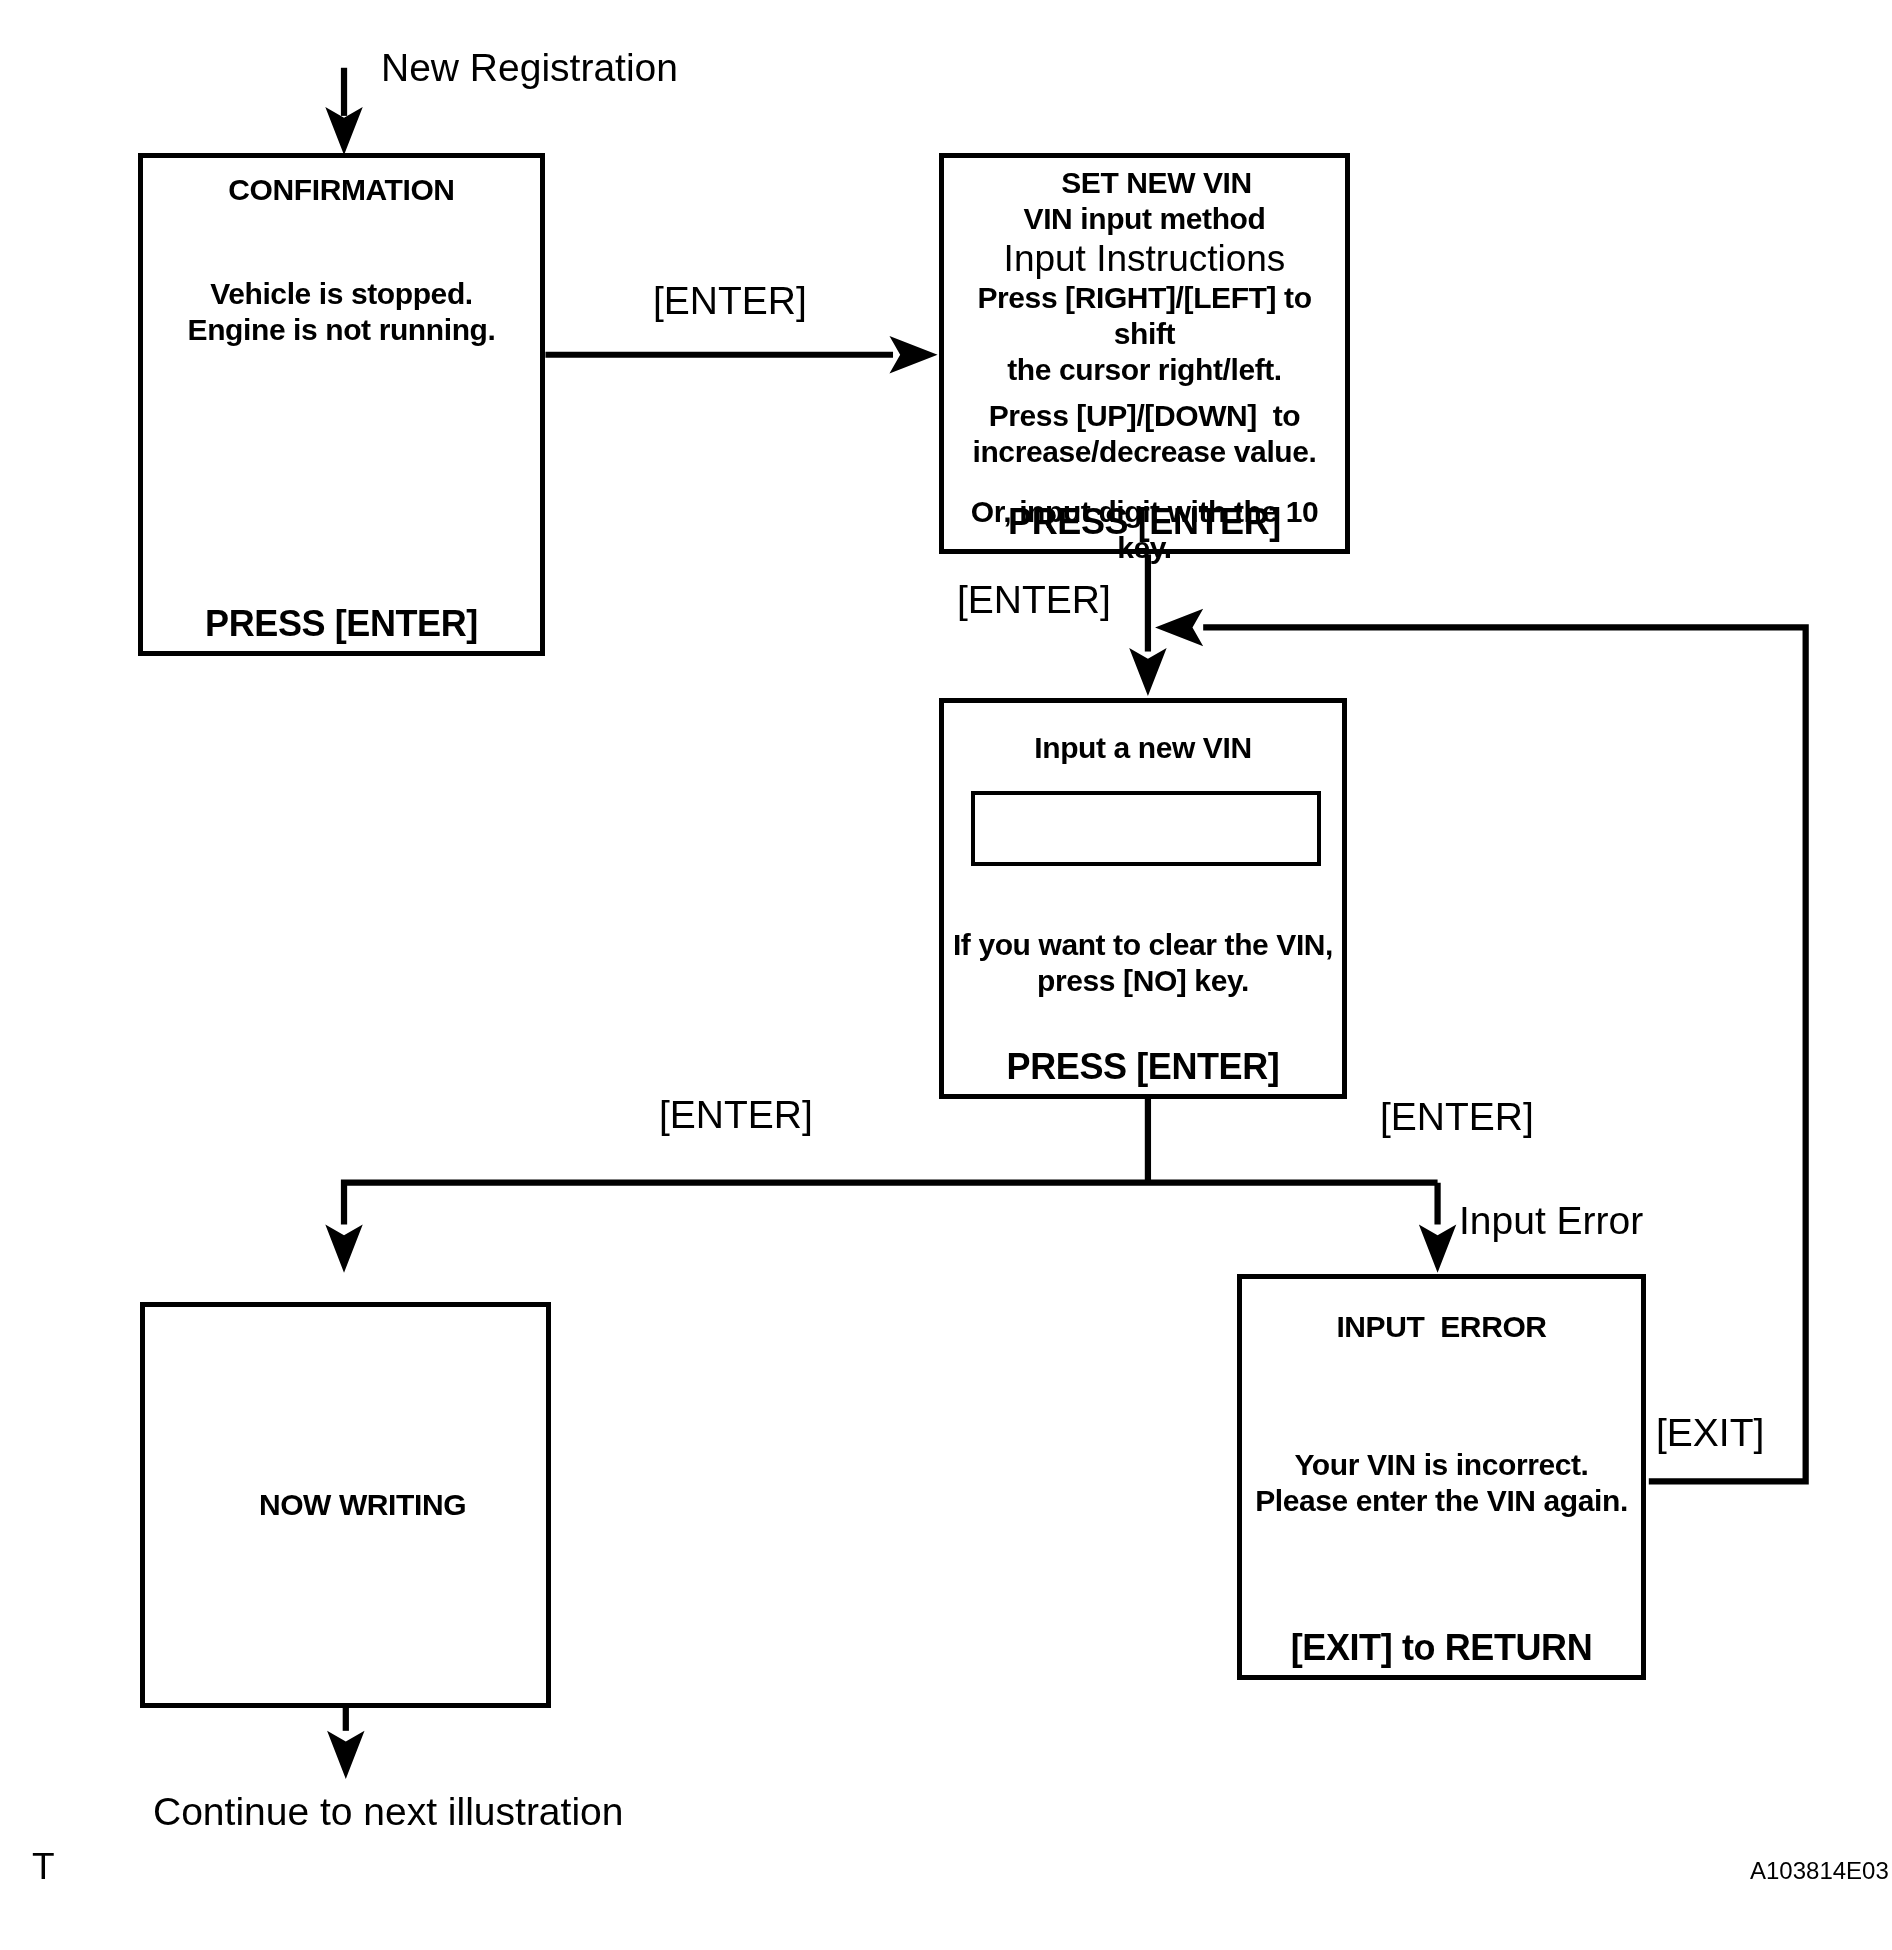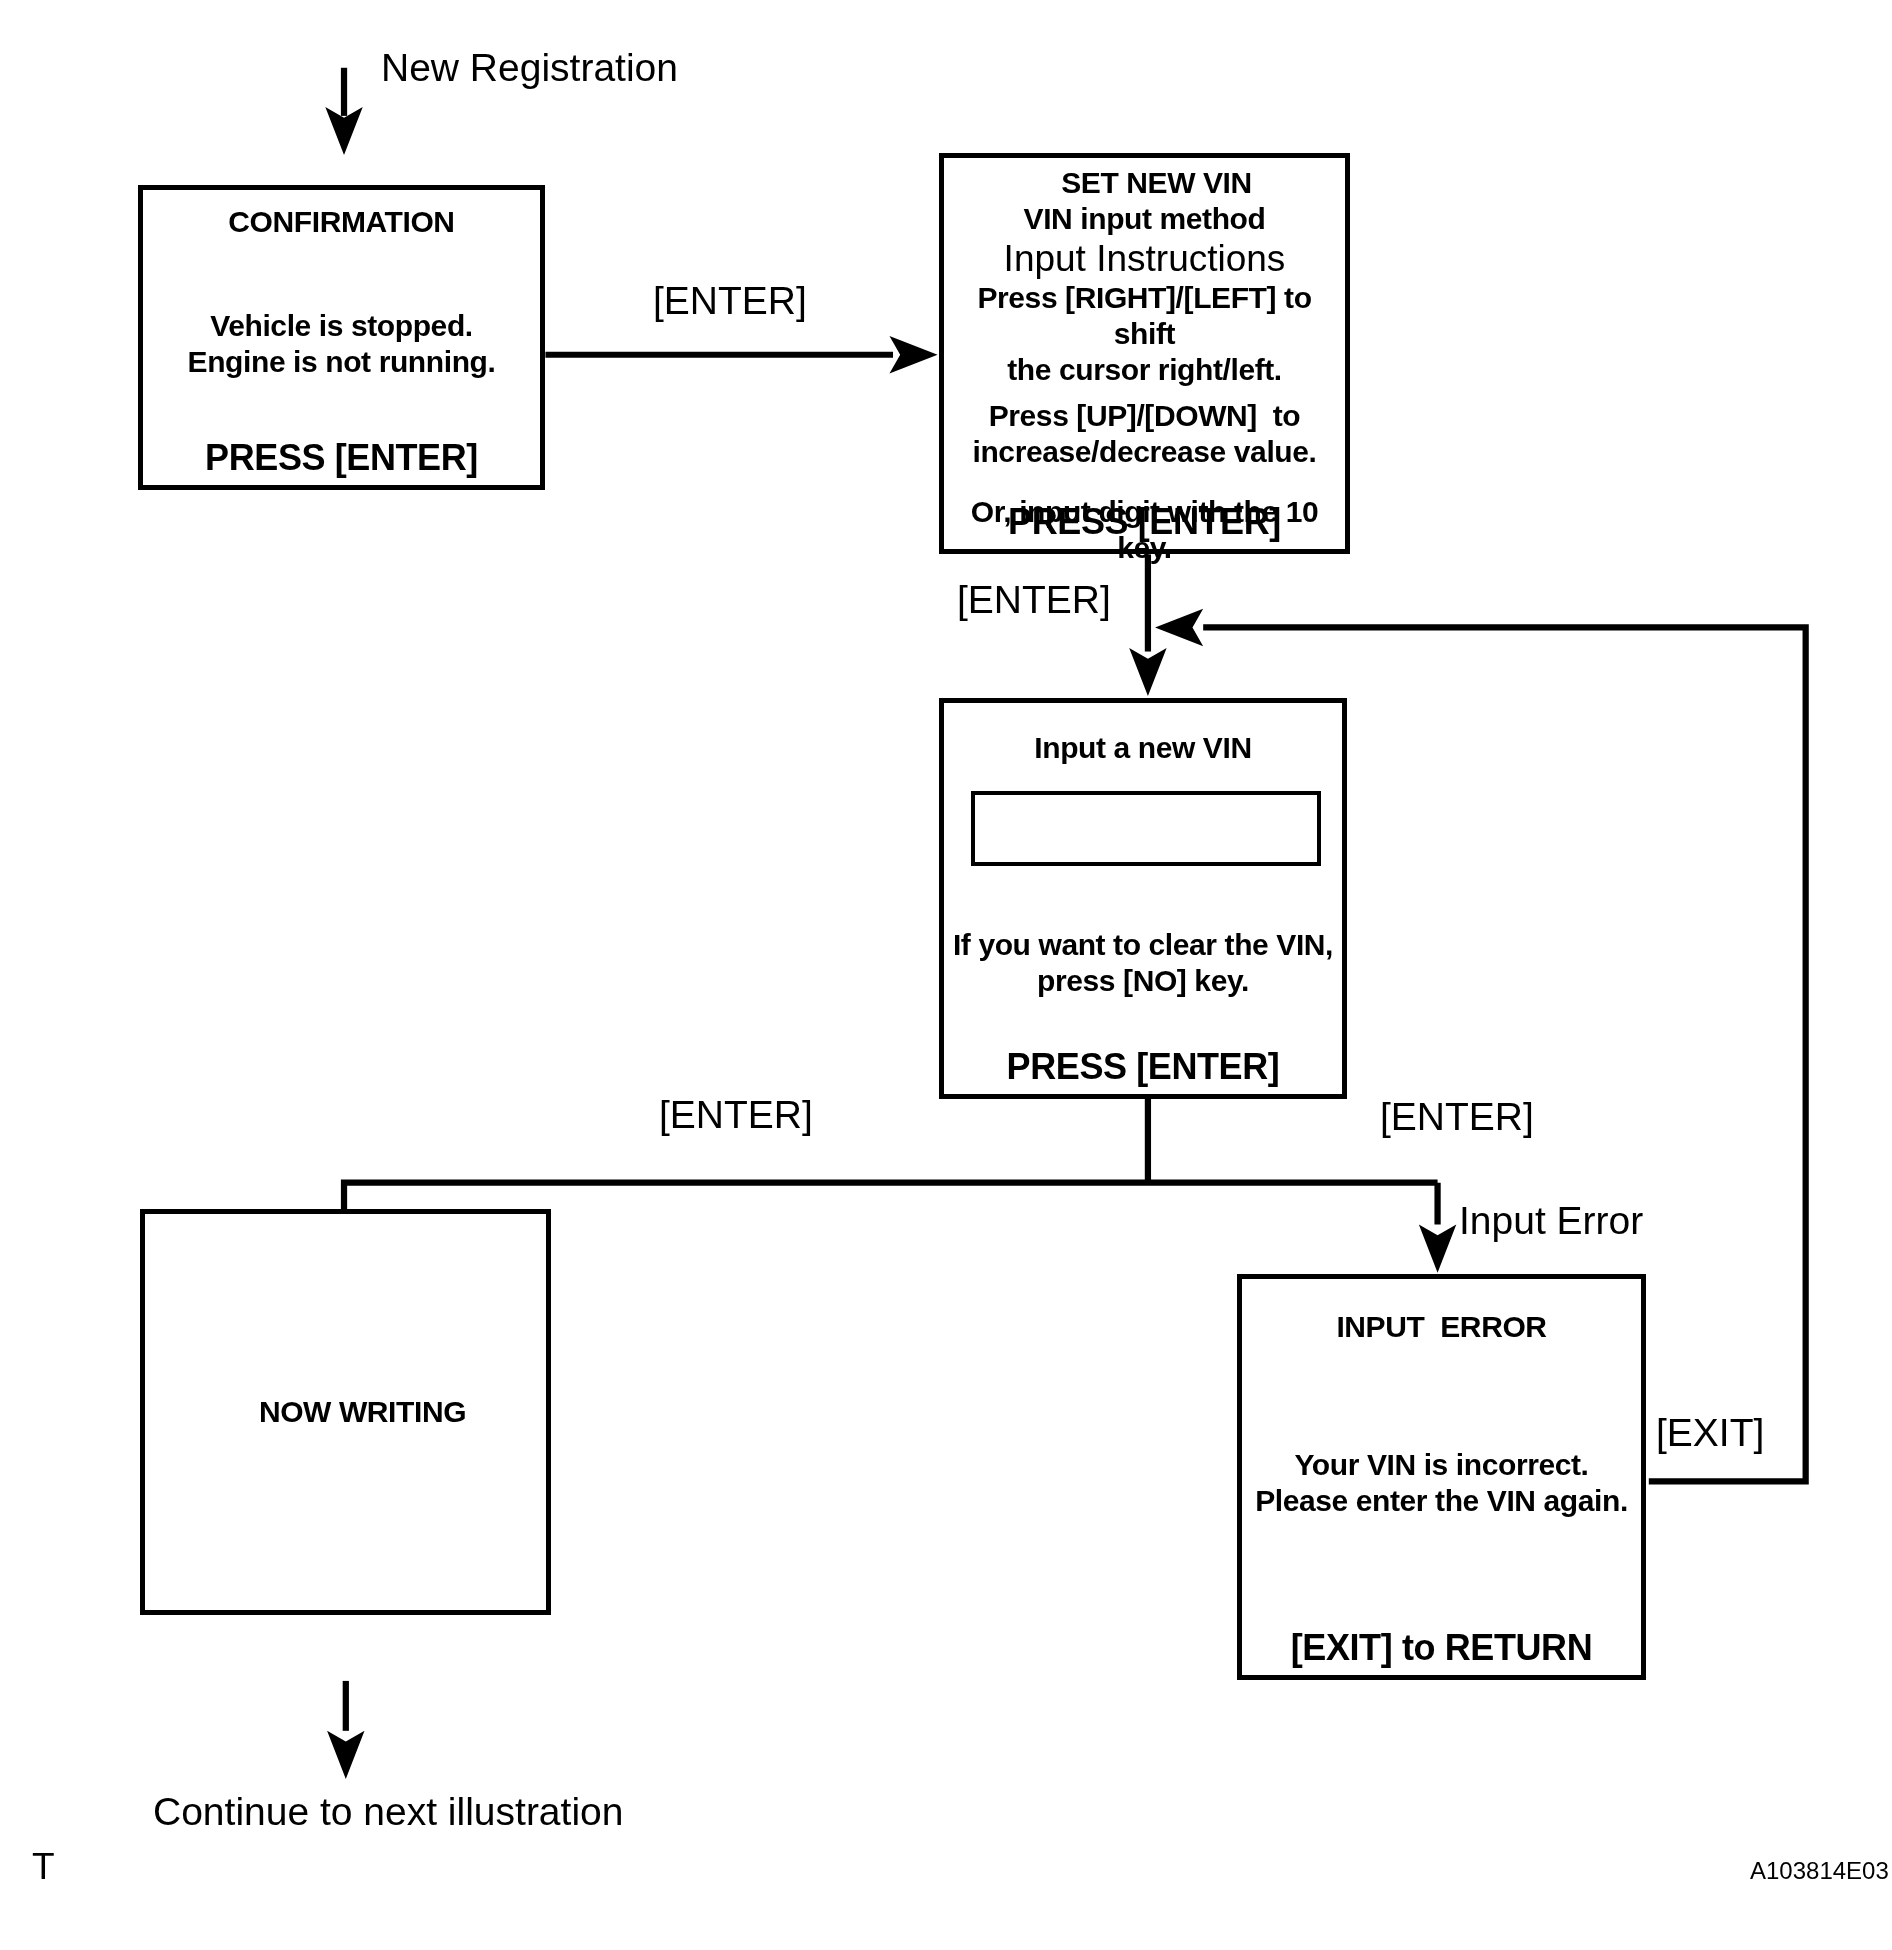--- a/index.html
+++ b/index.html
@@ -20,24 +20,24 @@
   .fbox {
     position: absolute;
     border: 5.3px solid #000000;
     background: #ffffff;
     box-sizing: border-box;
     display: flex;
     flex-direction: column;
     align-items: center;
     text-align: center;
   }
-  .box-confirmation { left: 138px; top: 153px; width: 407px; height: 305px; margin-top: 32px; }
+  .box-confirmation { left: 138px; top: 153px; width: 407px; height: 503px; }
   .box-set-new-vin  { left: 939px; top: 153px; width: 411px; height: 401px; }
   .box-input-vin    { left: 939px; top: 698px; width: 408px; height: 401px; align-items: flex-end; }
-  .box-now-writing  { left: 140px; top: 1209px; width: 411px; height: 406px; justify-content: center; padding-left: 34px; }
+  .box-now-writing  { left: 140px; top: 1302px; width: 411px; height: 406px; justify-content: center; padding-left: 34px; }
   .box-input-error  { left: 1237px; top: 1274px; width: 409px; height: 406px; }
 
   .box-text {
     font-weight: bold;
     font-size: 30px;
     line-height: 36px;
     letter-spacing: -0.4px;
     white-space: pre-wrap;
     width: 100%;
   }

